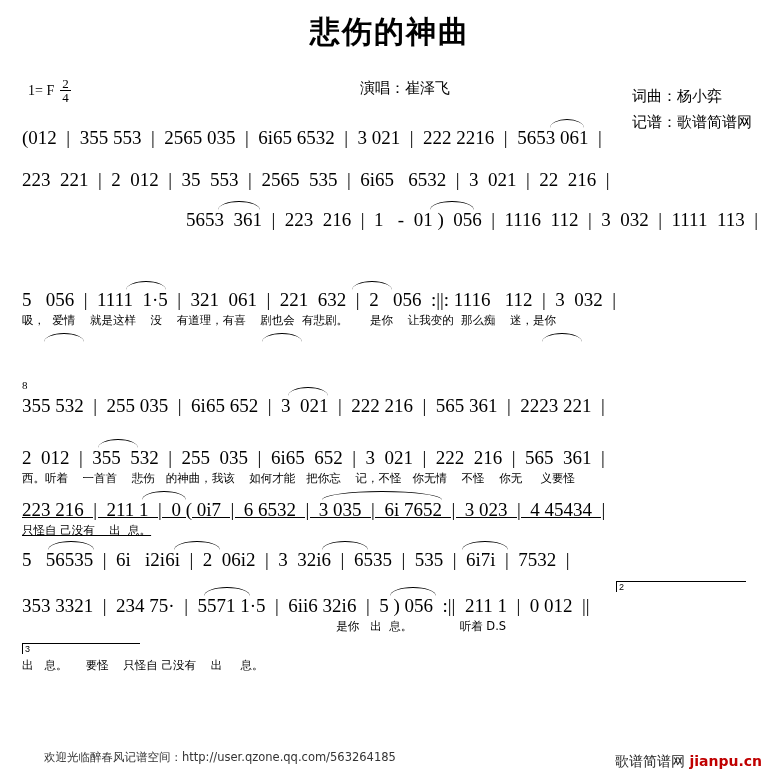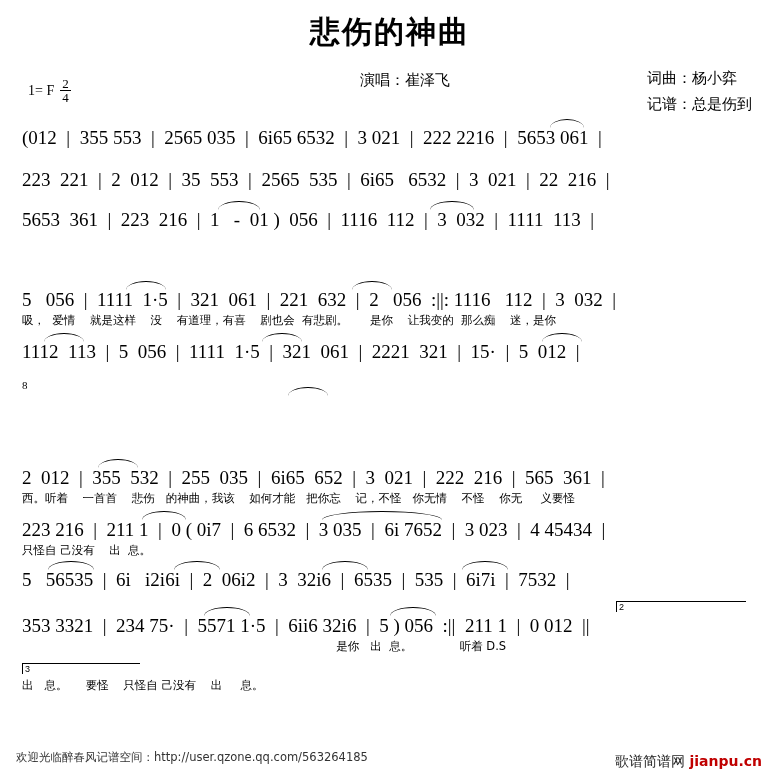--- a/index.html
+++ b/index.html
@@ -32,26 +32,26 @@
   .key-sig {
     position: absolute; left: 28px; top: 22px;
     font-size: 14px;
     font-family: "Liberation Serif", serif;
     display: flex; align-items: center; gap: 6px;
   }
   .frac { display:inline-block; text-align:center; line-height:1.0; font-size:13px; }
   .frac .num { display:block; border-bottom:1px solid #000; padding:0 2px;}
   .frac .den { display:block; padding:0 2px;}
   .singer {
-    position:absolute; left: 360px; top: 16px;
+    position:absolute; left: 360px; top: 24px;
     font-family:"DejaVu Sans", sans-serif;
     font-size: 15px;
   }
   .credits {
-    position:absolute; right: 28px; top: 10px;
+    position:absolute; right: 28px; top: 28px;
     text-align: left;
     font-family:"DejaVu Sans", sans-serif;
     font-size: 15px;
     line-height: 1.75;
   }
 
   
   .staff {
     position: relative;
     margin: 0 22px;
@@ -89,21 +89,21 @@
     border-top:1.3px solid #000;
     height: 11px;
     z-index: 3;
     font-size: 9px;
     padding-left:2px;
     font-family:"Liberation Sans", sans-serif;
   }
 
   .footer {
     position:absolute;
-    left: 16px;
+    left: 44px;
     bottom: 16px;
     font-family: "DejaVu Sans", sans-serif;
     font-size: 11.5px;
     color:#333;
   }
   .brand {
     position:absolute; right: 18px; bottom: 10px;
     font-family:"DejaVu Sans", sans-serif;
     font-size: 14px;
     color:#333;
@@ -123,65 +123,65 @@
     <div class="key-sig">
       <span>1= F</span>
       <span class="frac">
         <span class="num">2</span>
         <span class="den">4</span>
       </span>
     </div>
     <div class="singer">演唱：崔泽飞</div>
     <div class="credits">
       <div>词曲：杨小弈</div>
-      <div>记谱：总是伤到</div>
+      <div>记谱：歌谱简谱网</div>
     </div>
   </div>
 
   <div class="staff" style="height:42px;">
     <div class="slur" style="left:528px; top:-8px; width:34px;"></div>
     <div class="notes">(012  |  355 553  |  2565 035  |  6i65 6532  |  3 021  |  222 2216  |  5653 061  |</div>
   </div>
 
   <div class="staff" style="height:40px;">
     <div class="notes">223  221  |  2  012  |  35  553  |  2565  535  |  6i65   6532  |  3  021  |  22  216  |</div>
   </div>
 
-  <div class="staff" style="height:52px;">
+  <div class="staff" style="height:52px;text-align:right;">
     <div class="slur" style="left:196px; top:-8px; width:42px;"></div>
     <div class="slur" style="left:408px; top:-8px; width:44px;"></div>
     <div class="notes">5653  361  |  223  216  |  1   -  01 )  056  |  1116  112  |  3  032  |  1111  113  |</div>
   </div>
 
   <div class="staff" style="height:52px;margin-top:28px;">
     <div class="slur" style="left:104px; top:-8px; width:40px;"></div>
     <div class="slur" style="left:330px; top:-8px; width:40px;"></div>
     <div class="notes">5   056  |  1111  1·5  |  321  061  |  221  632  |  2   056  :||: 1116   112  |  3  032  |</div>
     <div class="lyrics">吸，  爱情    就是这样    没    有道理，有喜    剧也会  有悲剧。      是你    让我变的  那么痴    迷，是你</div>
   </div>
 
   <div class="staff" style="height:54px;">
     <div class="slur" style="left:22px; top:-8px; width:40px;"></div>
     <div class="slur" style="left:240px; top:-8px; width:40px;"></div>
     <div class="slur" style="left:520px; top:-8px; width:40px;"></div>
     <div class="mark8" style="left:0px; top:38px;">8</div>
-    <div class="notes">1112  113  |  5  056  |  1111  1·5  |  321  061  |  2221  321  |  15·  |  5  012  |</div>
   </div>
 
   <div class="staff" style="height:52px;">
     <div class="slur" style="left:266px; top:-8px; width:40px;"></div>
-  </div>
-
-  <div class="staff" style="height:52px;margin-top:20px;">
+    <div class="notes">355 532  |  255 035  |  6i65 652  |  3  021  |  222 216  |  565 361  |  2223 221  |</div>
+  </div>
+
+  <div class="staff" style="height:52px;">
     <div class="slur" style="left:76px; top:-8px; width:40px;"></div>
     <div class="notes">2  012  |  355  532  |  255  035  |  6i65  652  |  3  021  |  222  216  |  565  361  |</div>
     <div class="lyrics">西。听着    一首首    悲伤   的神曲，我该    如何才能   把你忘    记，不怪   你无情    不怪    你无     义要怪</div>
   </div>
 
-  <div class="staff" style="height:50px;">
+  <div class="staff" style="height:50px;text-decoration:underline;">
     <div class="slur" style="left:120px; top:-8px; width:44px;"></div>
     <div class="slur" style="left:300px; top:-8px; width:120px;"></div>
     <div class="notes">223 216  |  211 1  |  0 ( 0i7  |  6 6532  |  3 035  |  6i 7652  |  3 023  |  4 45434  |</div>
     <div class="lyrics">只怪自 己没有    出  息。</div>
   </div>
 
   <div class="staff" style="height:46px;">
     <div class="slur" style="left:26px; top:-8px; width:46px;"></div>
     <div class="slur" style="left:152px; top:-8px; width:46px;"></div>
     <div class="slur" style="left:300px; top:-8px; width:46px;"></div>

